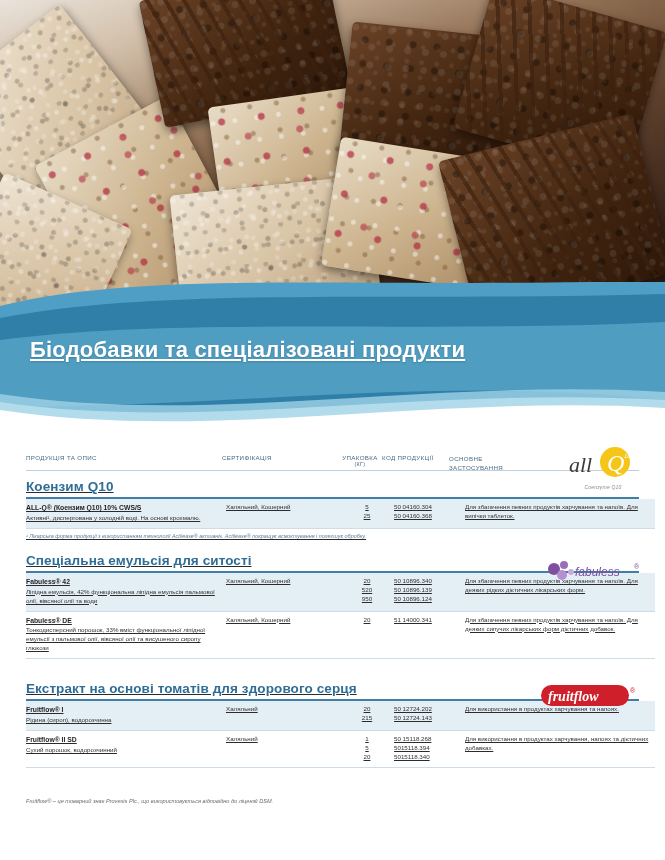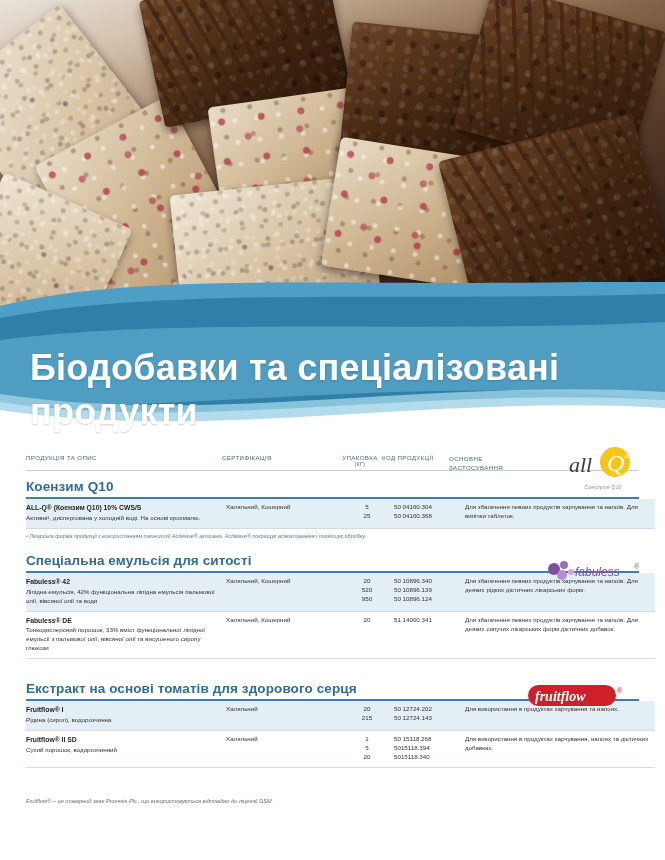--- a/index.html
+++ b/index.html
@@ -65,24 +65,25 @@
     opacity:.75;
   }
 
   
   .wave{
     position:absolute;left:0;top:282px;width:665px;height:180px;overflow:hidden;
   }
   .main-title{
     position:absolute;left:30px;top:322px;width:560px;
     color:#ffffff;
-    font-size:36px;line-height:1.22;
+    font-size:22px;line-height:1.22;
     font-weight:bold;
     letter-spacing:.2px;
     text-shadow:0 1px 2px rgba(0,0,0,.18);
+    text-decoration:underline;
   }
 
   
   .content{
     position:absolute;left:0;top:440px;width:665px;
   }
   .colhead{
     position:relative;
     height:30px;
     margin:0 26px;
@@ -103,21 +104,21 @@
   .ch4{left:356px;}
   .ch5{left:423px;width:70px;line-height:1.5;}
 
   .section-title{
     margin:8px 26px 3px 26px;
     font-size:13.5px;
     font-weight:bold;
     color:#2e6e96;
     letter-spacing:.1px;
   }
-  .sec-wrap{position:relative;}
+  .sec-wrap{position:relative;text-decoration:underline;}
   .sec-rule{
     margin:2px 26px 0 26px;
     border-top:2px solid #3f7fa6;
   }
 
   table.prod{
     width:613px;margin:0 26px;border-collapse:collapse;table-layout:fixed;
   }
   table.prod td{
     vertical-align:top;
@@ -150,21 +151,21 @@
   }
 
   
   .logo-allq{
     position:absolute;right:26px;top:446px;width:72px;height:40px;font-style:italic;
   }
   .logo-fab{
     position:absolute;right:24px;top:560px;width:96px;height:26px;
   }
   .logo-fruit{
-    position:absolute;right:41px;top:684px;width:96px;height:24px;
+    position:absolute;right:28px;top:684px;width:96px;height:24px;
   }
   .logo-label{
     font-size:5px;color:#8a8a8a;text-align:center;letter-spacing:.2px;
   }
 </style>
 </head>
 <body>
 
 <div class="hero">
   <div class="hero-bg"></div>

